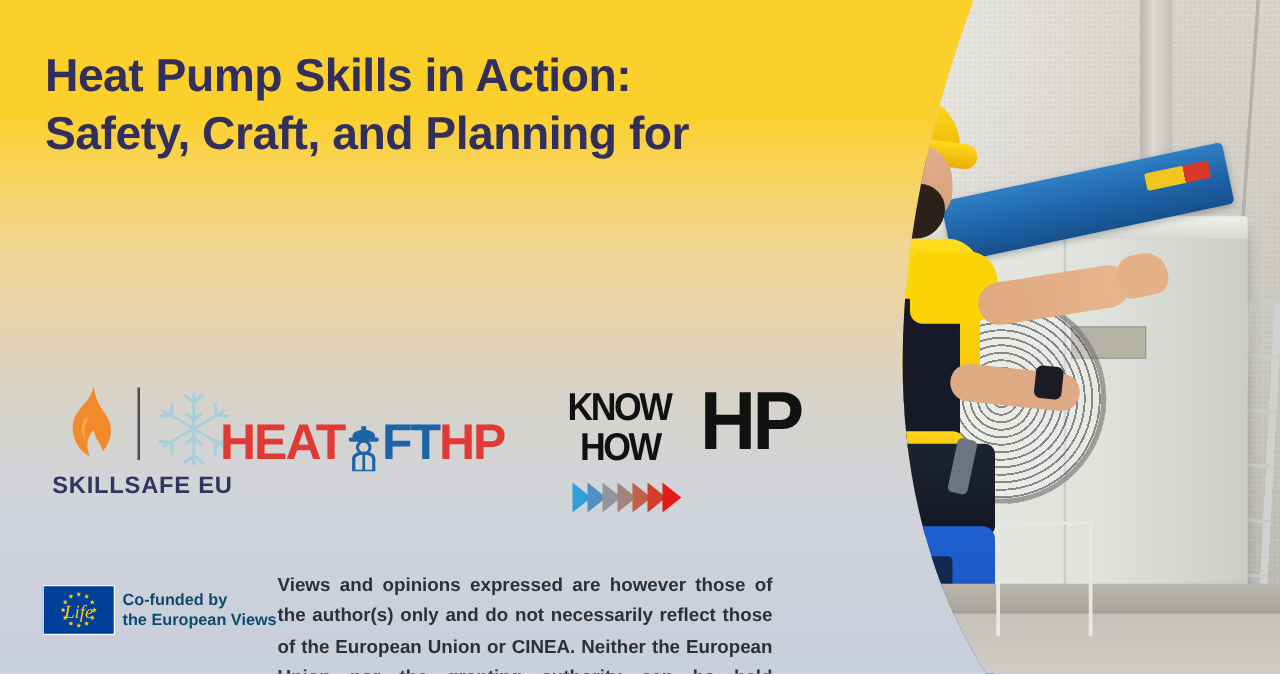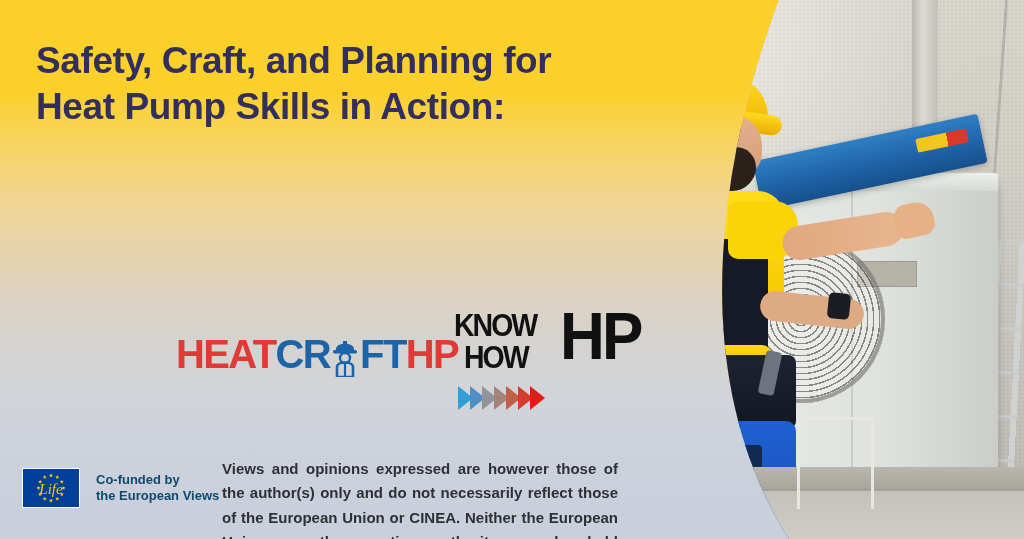--- a/index.html
+++ b/index.html
@@ -337,22 +337,22 @@
   .chev{
     width:0; height:0;
     border-top:12px solid transparent;
     border-bottom:12px solid transparent;
     border-left:15px solid currentColor;
     margin-right:-3px;
   }
 
   
   .eu-block{
-    position:absolute; left:22px; top:468px;
-    display:flex; align-items:center; gap:16px;
+    position:absolute; left:34px; top:468px;
+    display:flex; align-items:center; gap:6px;
   }
   .eu-flag{
     width:58px; height:40px; background:#003f9a;
     position:relative; border:1px solid #ffffff;
     display:block;
   }
   .eu-text{
     color:#0c4a6e; font-size:13px; font-weight:bold; line-height:1.25;
   }
 
@@ -415,31 +415,52 @@
         <div class="leg-split"></div>
       </div>
 
       <div class="plinth">
         <div class="rail"></div>
       </div>
     </div>
   </div>
 
   <h1 class="title">
+    <span class="ln">Heat Pump Skills in Action:</span>
     <span class="ln">Safety, Craft, and Planning for</span>
-    <span class="ln">Heat Pump Skills in Action:</span>
   </h1>
 
 
   <div class="logo-row">
 
+    <div class="skillsafe">
+      <span class="flame-wrap">
+        <svg width="50" height="62" viewBox="0 0 50 62" aria-hidden="true">
+          <path d="M27 1 C25 13 14 18 11 28 C8 38 13 52 24 57 C20 48 22 42 27 36
+                   C28 44 33 46 34 53 C41 46 43 35 38 26 C35 20 29 16 27 1 Z" fill="#f08a2a"></path>
+          <path d="M24 24 C20 31 18 38 21 45 C17 41 16 34 19 28 Z" fill="#f7a54a"></path>
+        </svg>
+      </span>
+      <span class="divider"></span>
+      <span class="snow-wrap">
+        <svg width="58" height="62" viewBox="0 0 58 62" aria-hidden="true" stroke="#a8cfdd" stroke-width="2.4" stroke-linecap="round" fill="none">
+          <line x1="29" y1="3" x2="29" y2="59"></line>
+          <line x1="5" y1="17" x2="53" y2="45"></line>
+          <line x1="53" y1="17" x2="5" y2="45"></line>
+          <path d="M29 10 l-7 -6 M29 10 l7 -6 M29 52 l-7 6 M29 52 l7 6"></path>
+          <path d="M11 20 l-9 1 M11 20 l1 -9 M47 42 l9 -1 M47 42 l-1 9"></path>
+          <path d="M47 20 l9 1 M47 20 l-1 -9 M11 42 l-9 -1 M11 42 l1 9"></path>
+          <path d="M29 24 l-6 -5 M29 24 l6 -5 M29 38 l-6 5 M29 38 l6 5"></path>
+        </svg>
+      </span>
+      <div class="skillsafe-text">SKILLSAFE EU</div>
+    </div>
 
     <div class="heatcraft">
       <span class="hc-red">HEAT</span>
-      <span class="hc-blue">CR</span>
       <span class="hc-worker">
         <svg width="30" height="40" viewBox="0 0 30 40" aria-hidden="true">
           <path d="M6 12 C6 5 24 5 24 12 L24 14 L6 14 Z" fill="#1c63a8"></path>
           <rect x="3" y="13" width="24" height="3.4" rx="1.6" fill="#1c63a8"></rect>
           <rect x="13" y="4" width="4" height="6" fill="#1c63a8"></rect>
           <circle cx="15" cy="21" r="5" fill="none" stroke="#1c63a8" stroke-width="2.4"></circle>
           <path d="M7 40 L7 30 C7 27 11 25.5 15 25.5 C19 25.5 23 27 23 30 L23 40 Z" fill="none" stroke="#1c63a8" stroke-width="2.6"></path>
           <line x1="15" y1="26" x2="15" y2="40" stroke="#1c63a8" stroke-width="2.2"></line>
         </svg>
       </span>

